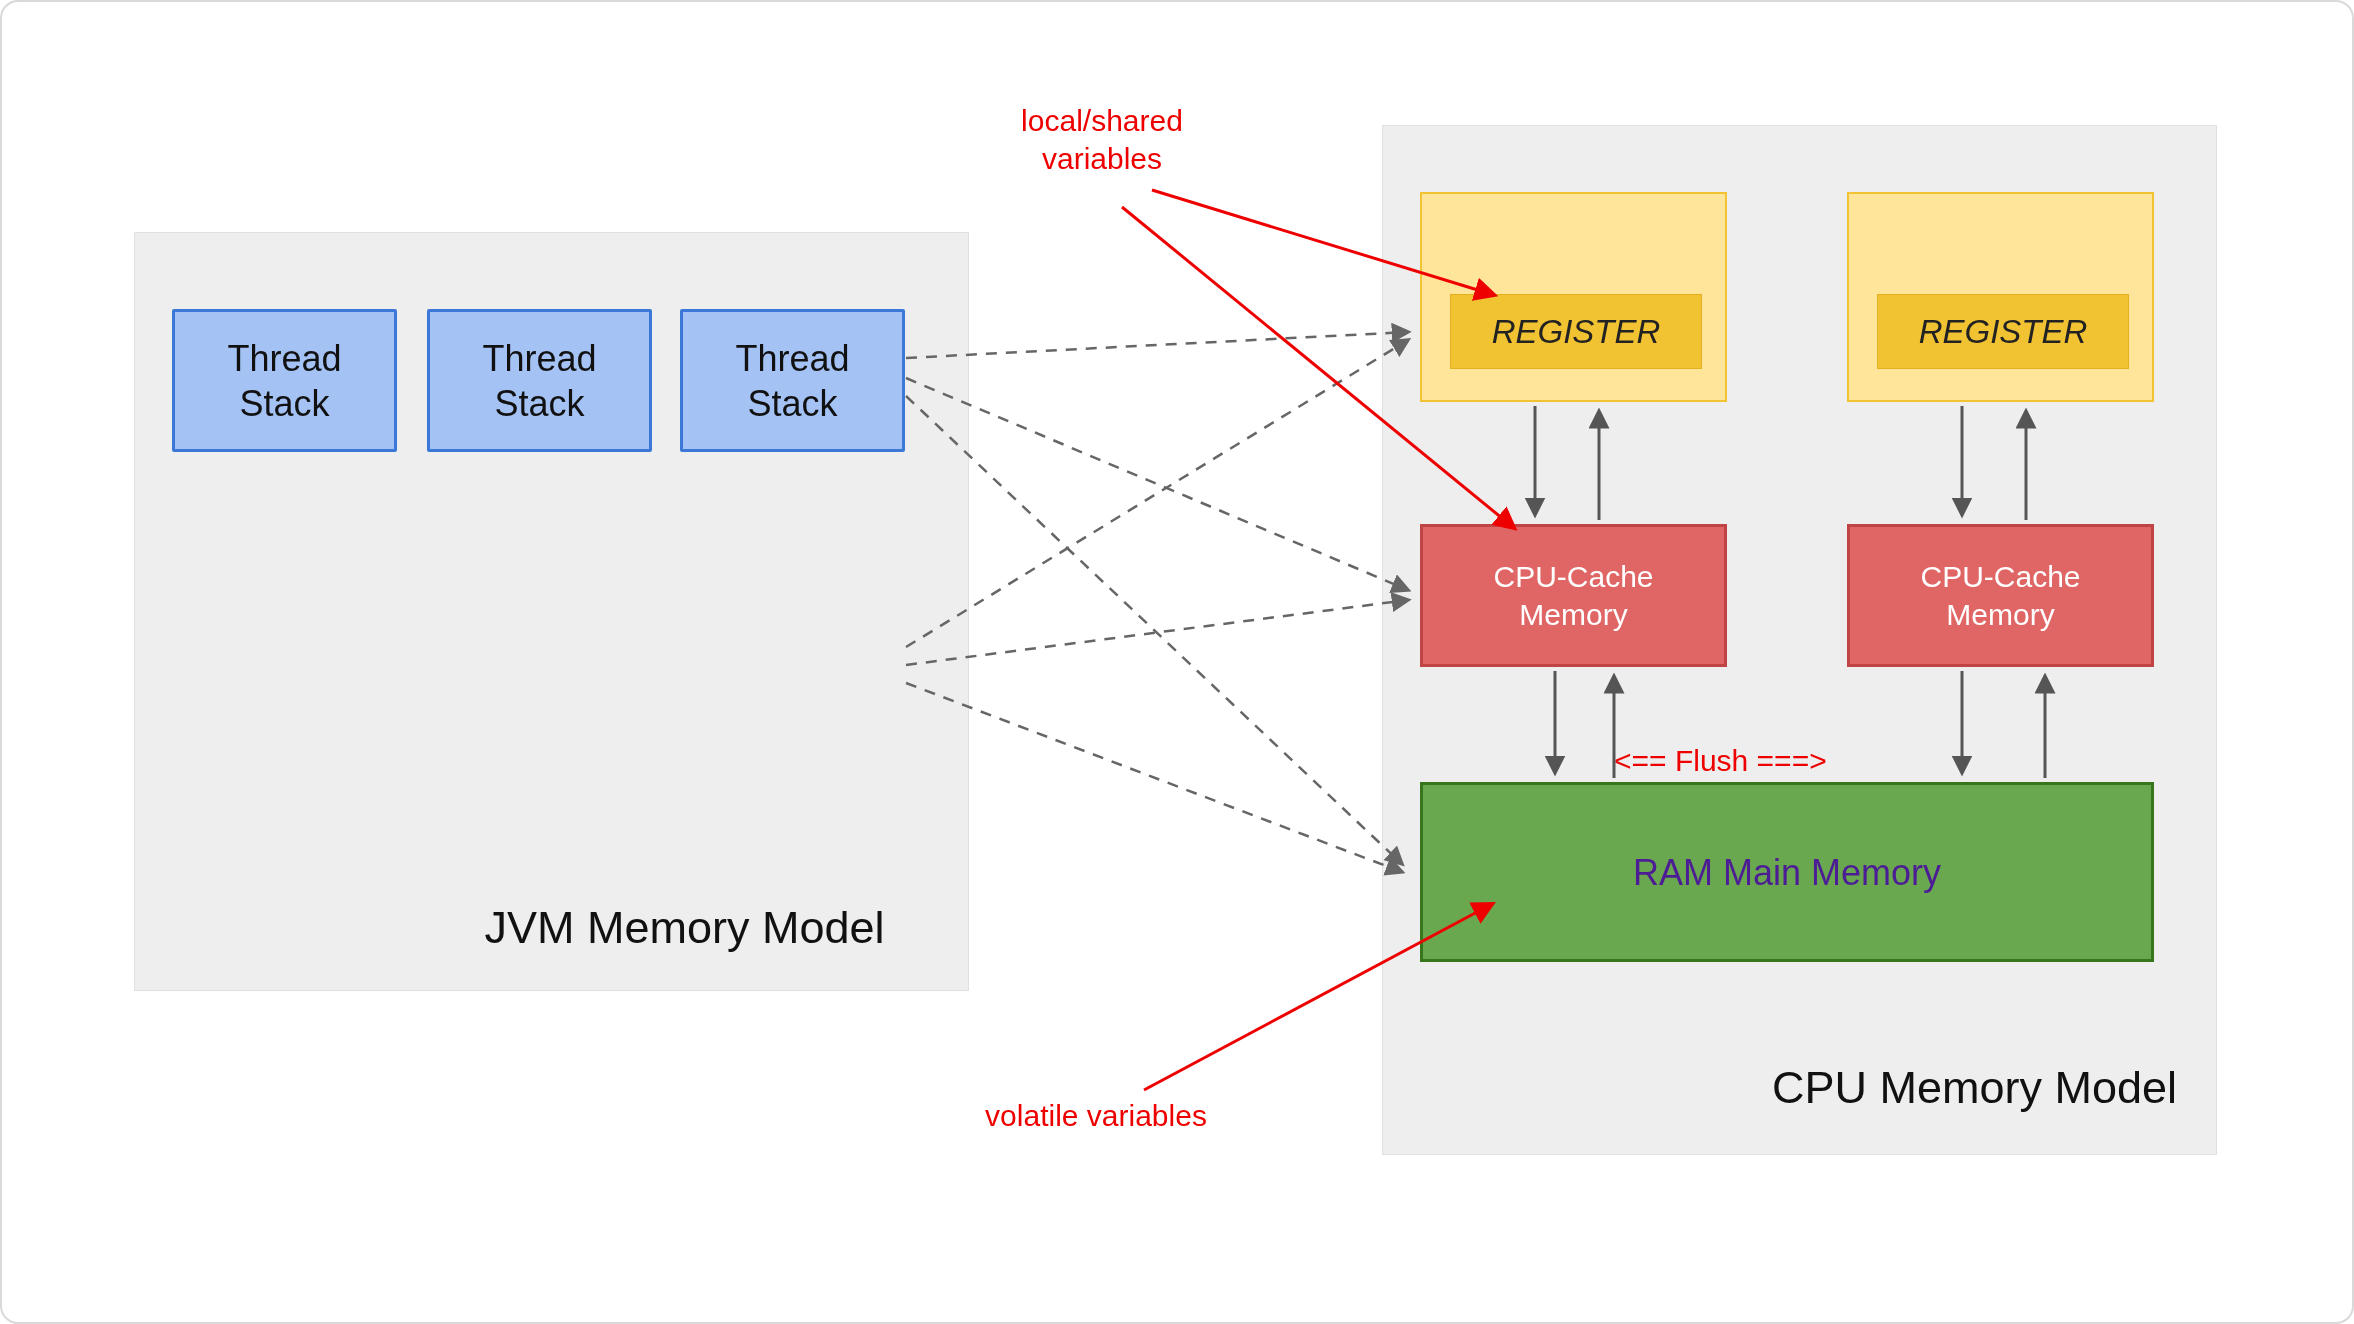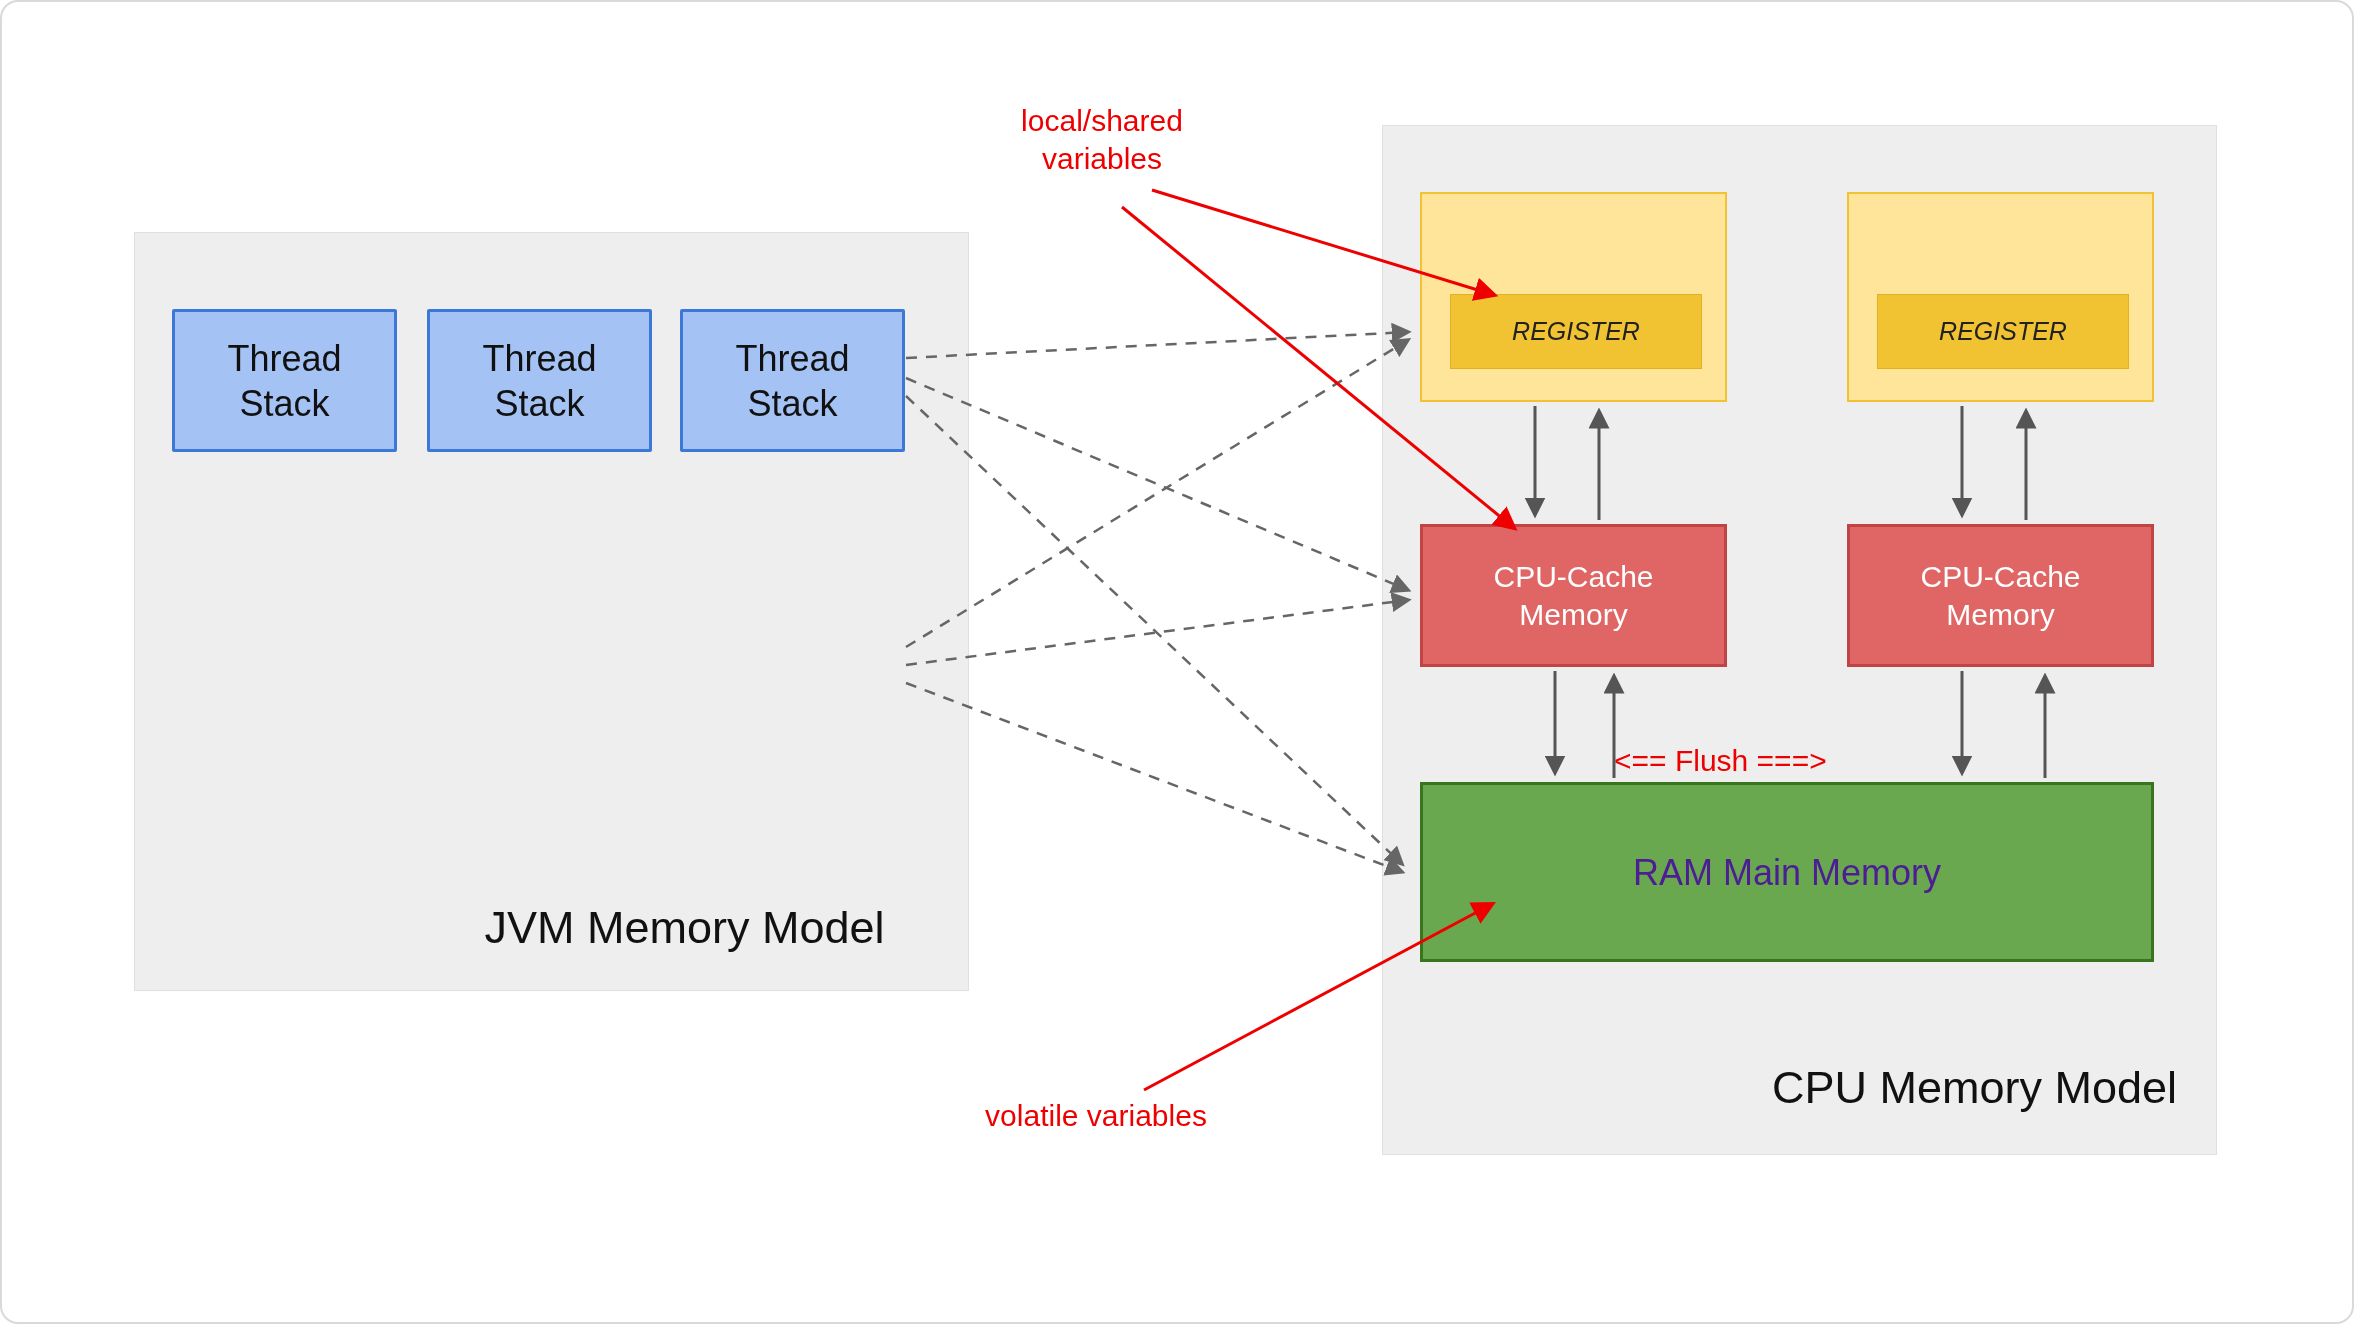--- a/index.html
+++ b/index.html
@@ -77,21 +77,21 @@
     position: absolute;
     top: 100px;
     left: 28px;
     width: 250px;
     height: 73px;
     background: #f1c232;
     border: 1px solid #e2b120;
     display: flex;
     align-items: center;
     justify-content: center;
-    font-size: 25px;
+    font-size: 33px;
     color: #222222;
   }
   .cache {
     top: 522px;
     width: 307px;
     height: 143px;
     background: #e06666;
     border: 3px solid #c14444;
     font-size: 30px;
     color: #ffffff;

